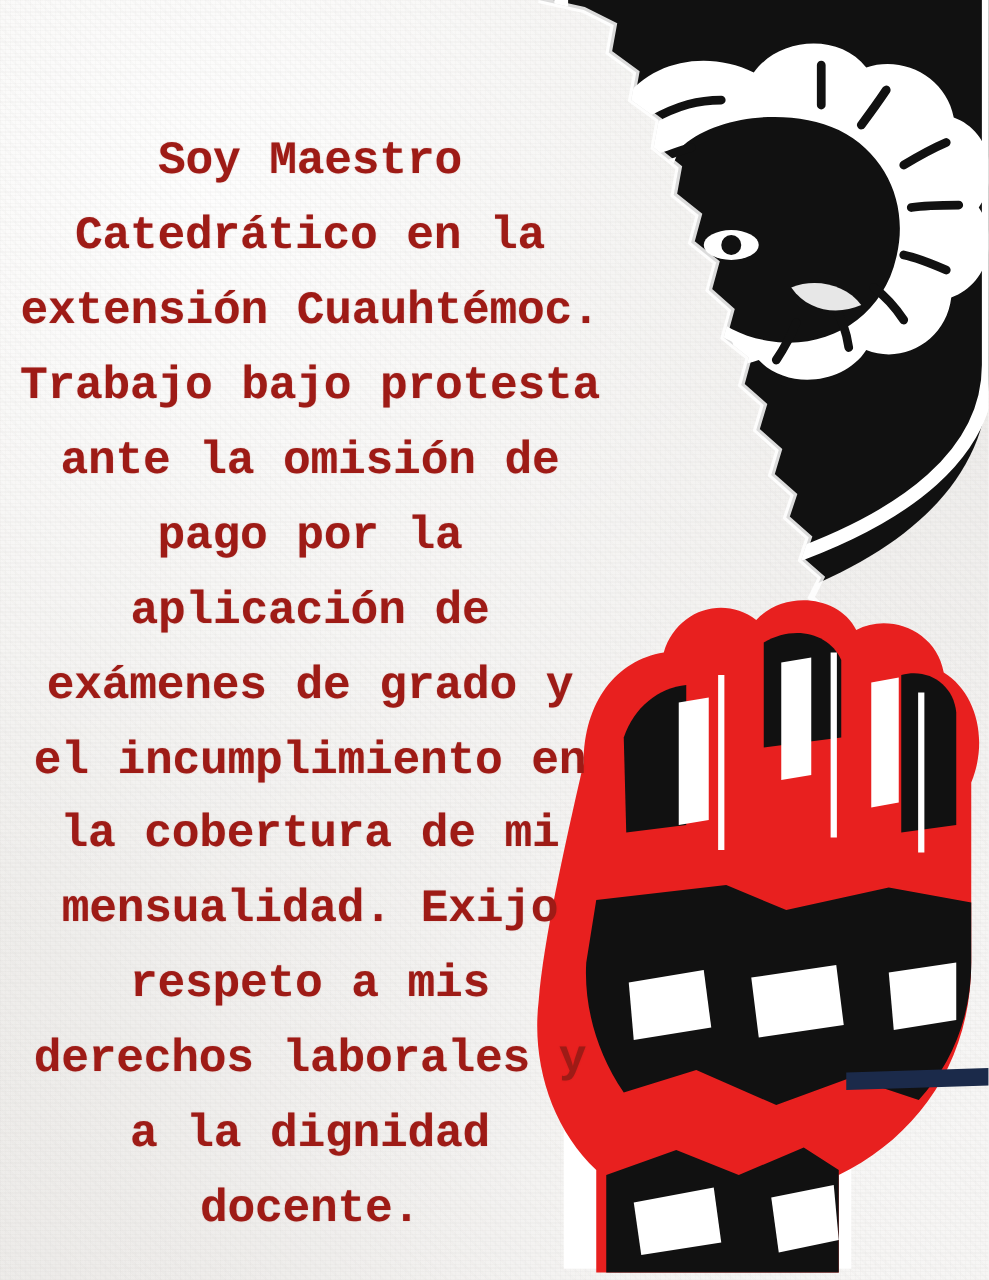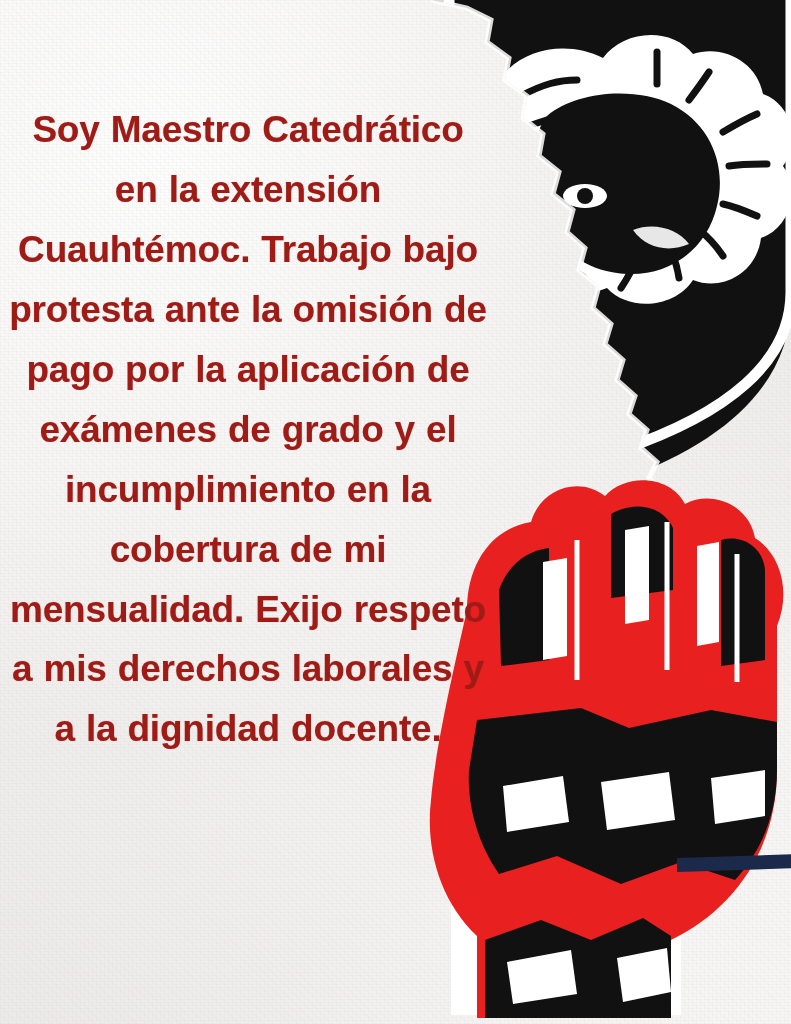--- a/index.html
+++ b/index.html
@@ -48,21 +48,21 @@
     width: 100%;
     height: 100%;
   }
   .message {
     position: absolute;
     left: 8px;
     top: 100px;
     width: 480px;
     text-align: center;
     color: #9e1b16;
-    font-family: Liberation Sans, sans-serif;
+    font-family: Liberation Mono, monospace;
     font-weight: bold;
     font-size: 37px;
     line-height: 1.62;
     letter-spacing: -0.2px;
     word-spacing: 1px;
     text-shadow: 0 0 1px rgba(158,27,22,0.35);
   }
 </style>
 </head>
 <body>

